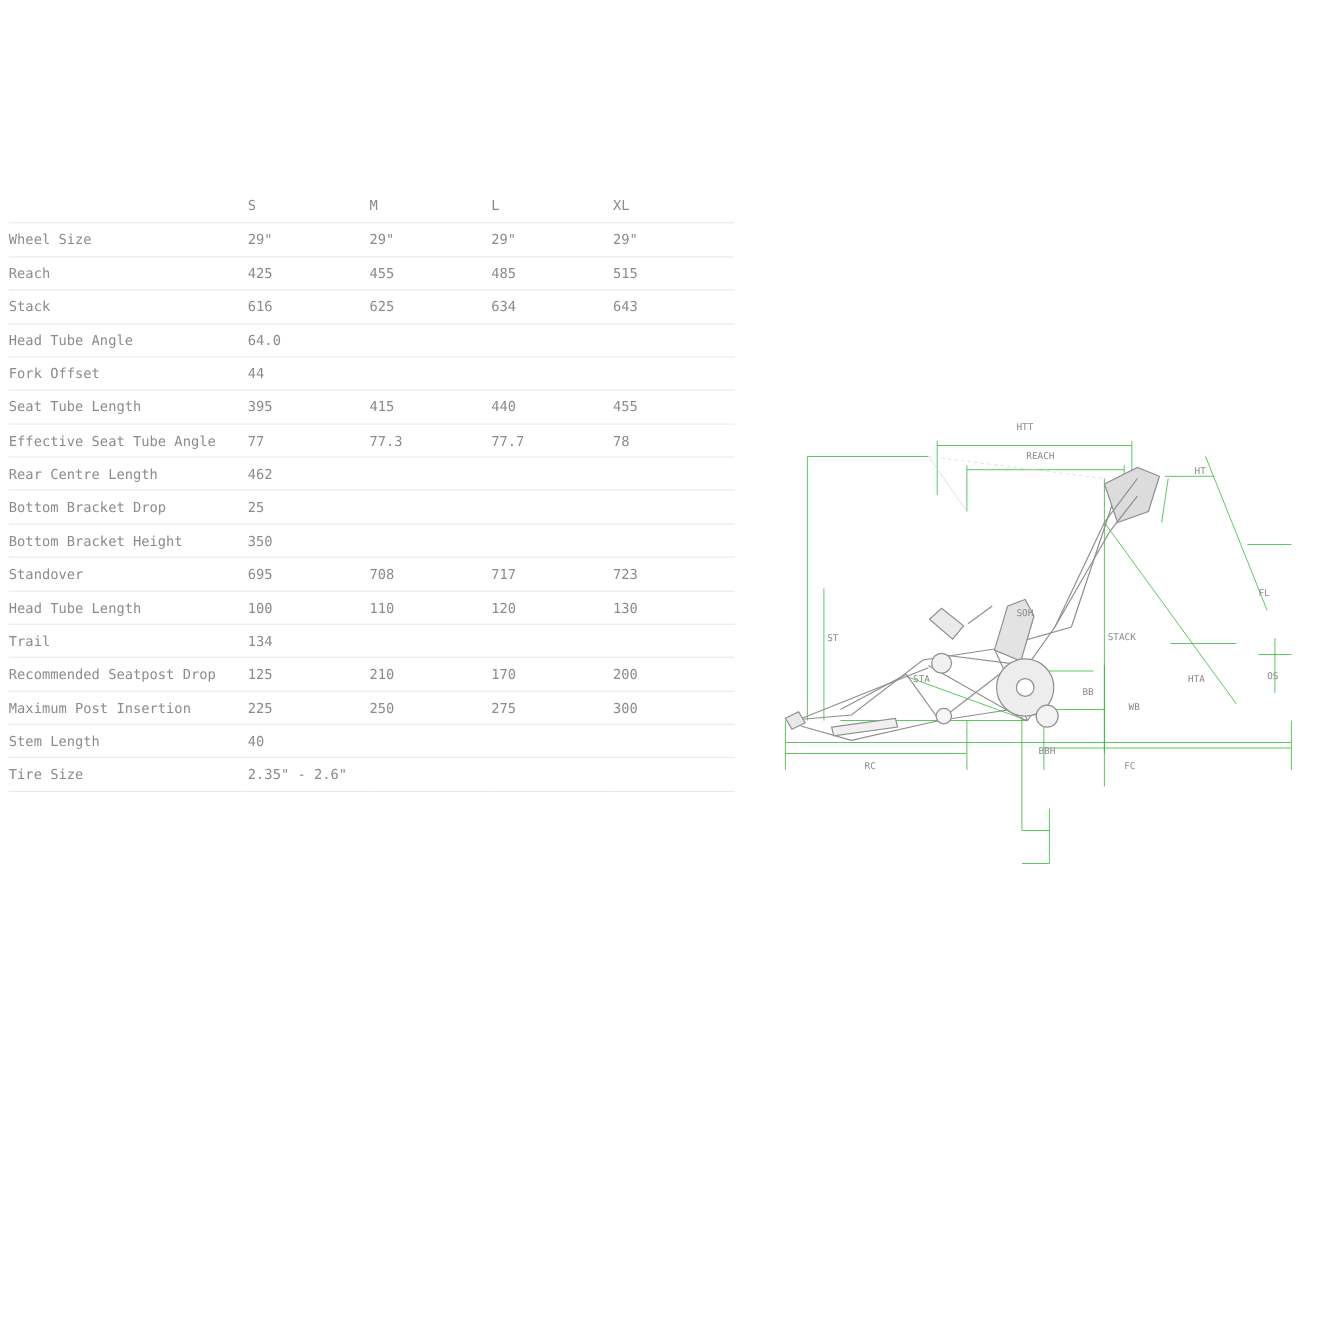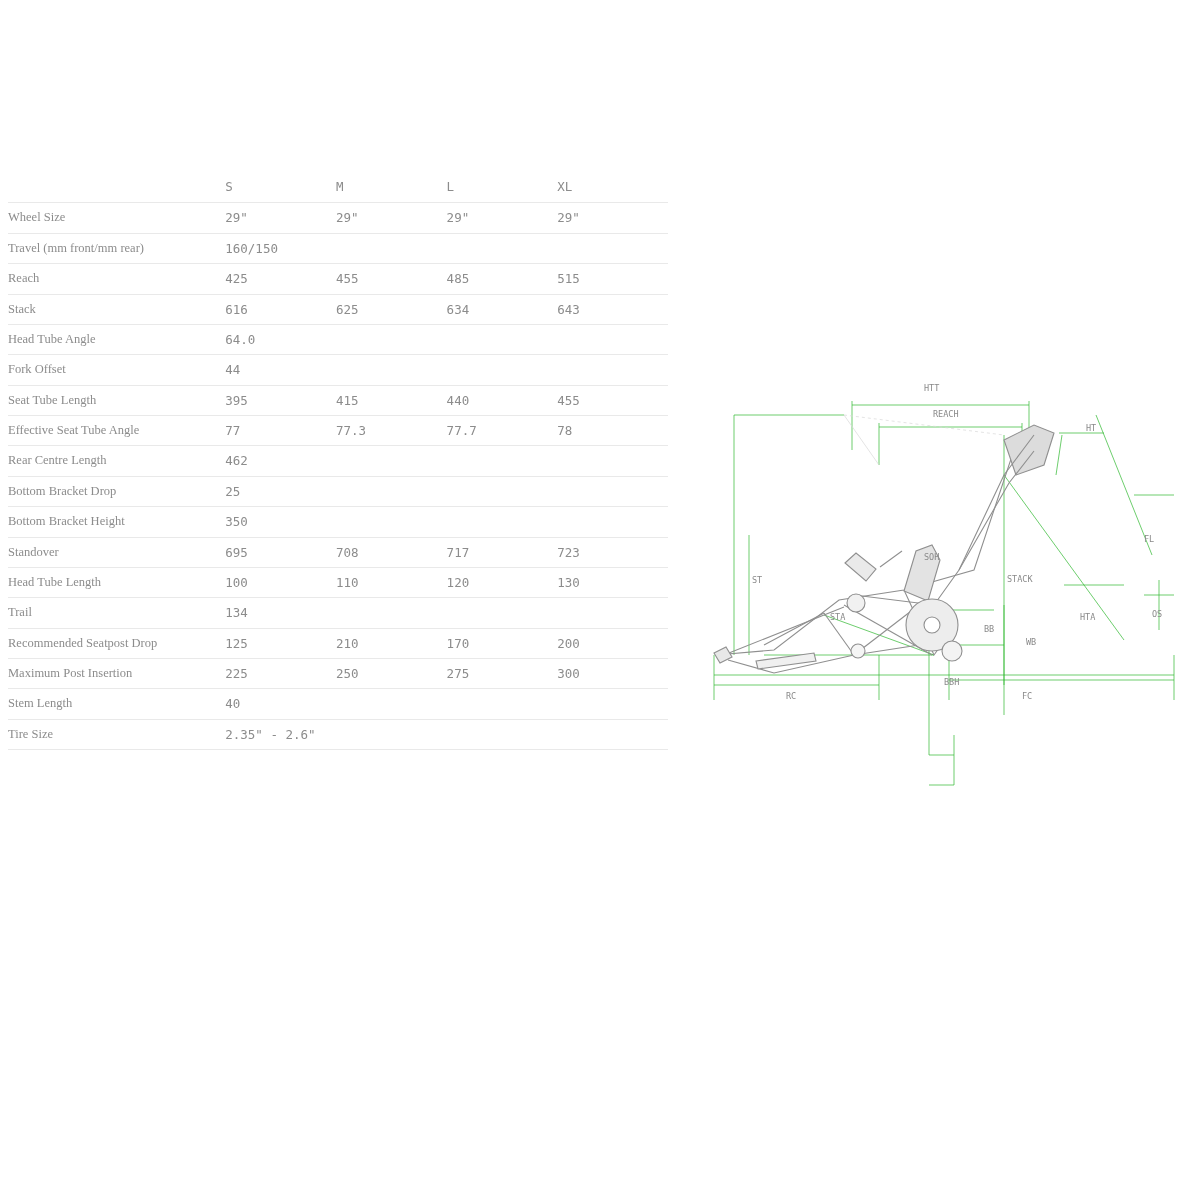--- a/index.html
+++ b/index.html
@@ -36,21 +36,21 @@
     font-weight: normal;
     vertical-align: top;
     color: #8c8c8c;
     border-bottom: 1px solid #e9e9e9;
   }
   .geo-table thead th {
     border-bottom: 1px solid #e9e9e9;
     color: #8c8c8c;
     padding-bottom: 6px;
   }
-  .col-label { width: 208px; padding-right: 8px; font-family: Liberation Serif, serif; }
+  .col-label { width: 208px; padding-right: 8px; }
   .col-v { width: 104px; }
   .span-all { text-align: center; color: #9a9a9a; }
   .wrapcell { white-space: normal; }
 
   
   .drawing {
     position: absolute;
     left: 704px;
     top: 355px;
     width: 520px;
@@ -73,24 +73,20 @@
         <th class="col-v">XL</th>
       </tr>
     </thead>
     <tbody id="geo-body">
         <tr>
           <td class="col-label wrapcell">Wheel Size</td>
           <td class="col-v wrapcell">29"</td>
           <td class="col-v wrapcell">29"</td>
           <td class="col-v wrapcell">29"</td>
           <td class="col-v wrapcell">29"</td>
-        </tr>
-        <tr>
-          <td class="col-label wrapcell">Travel (mm front/mm rear)</td>
-          <td colspan="4" class="span-all">160/150</td>
         </tr>
         <tr>
           <td class="col-label wrapcell">Reach</td>
           <td class="col-v wrapcell">425</td>
           <td class="col-v wrapcell">455</td>
           <td class="col-v wrapcell">485</td>
           <td class="col-v wrapcell">515</td>
         </tr>
         <tr>
           <td class="col-label wrapcell">Stack</td>

